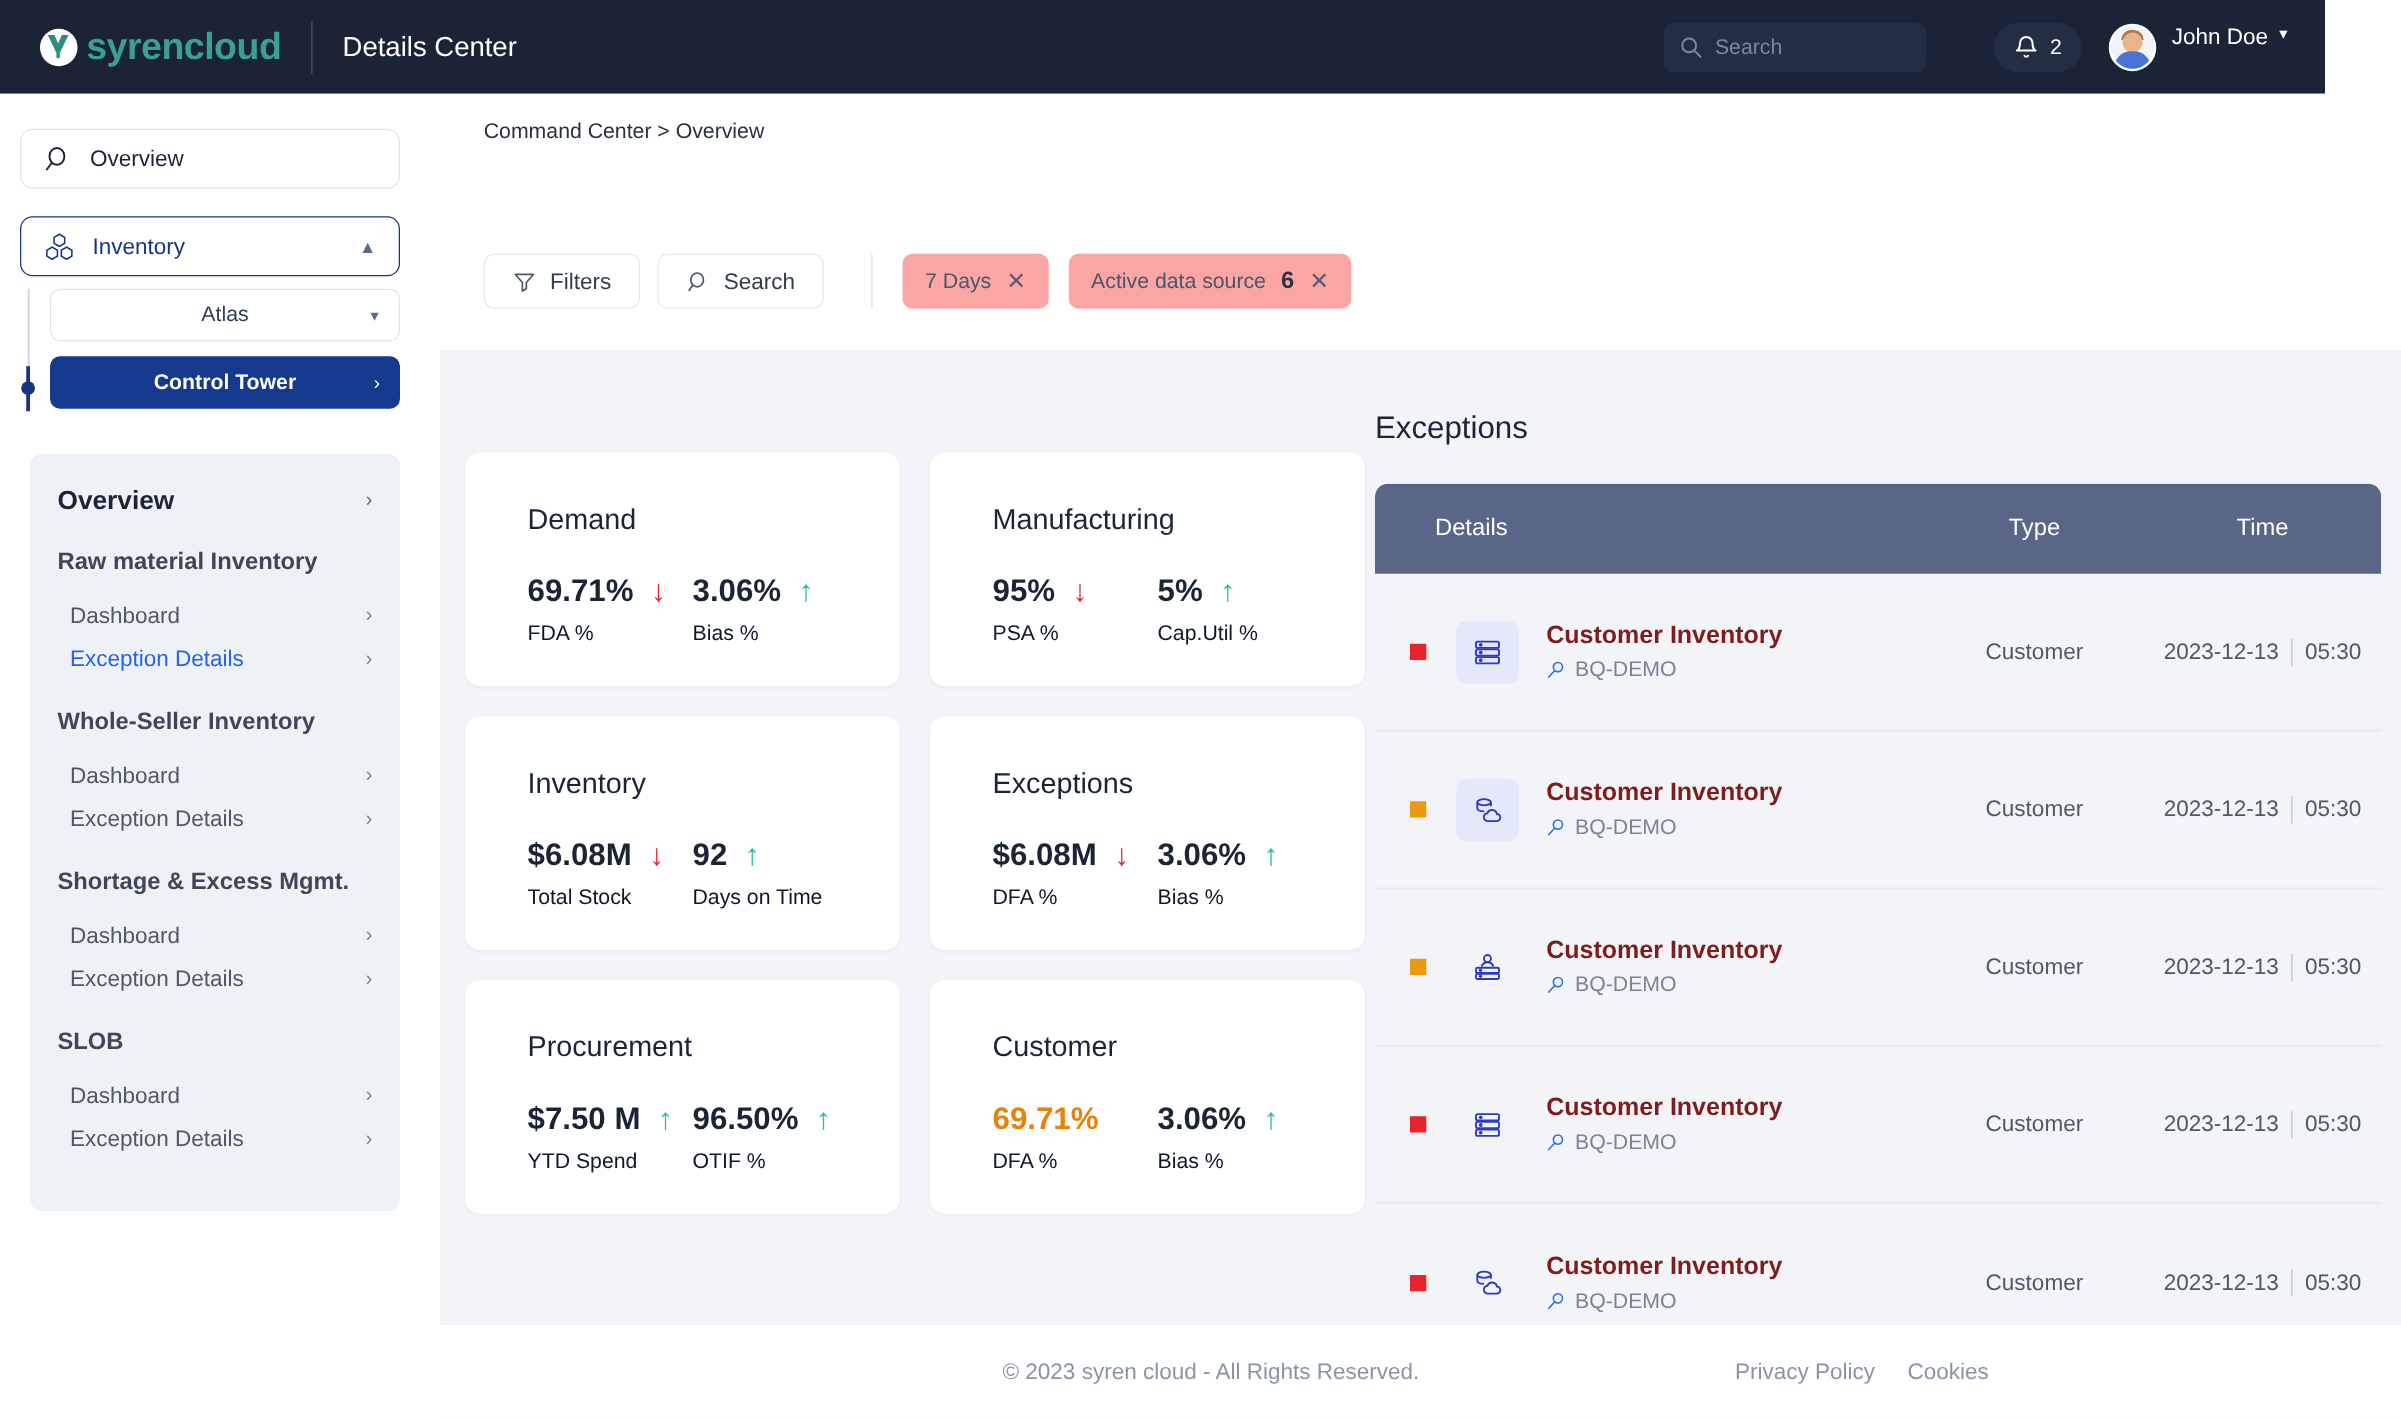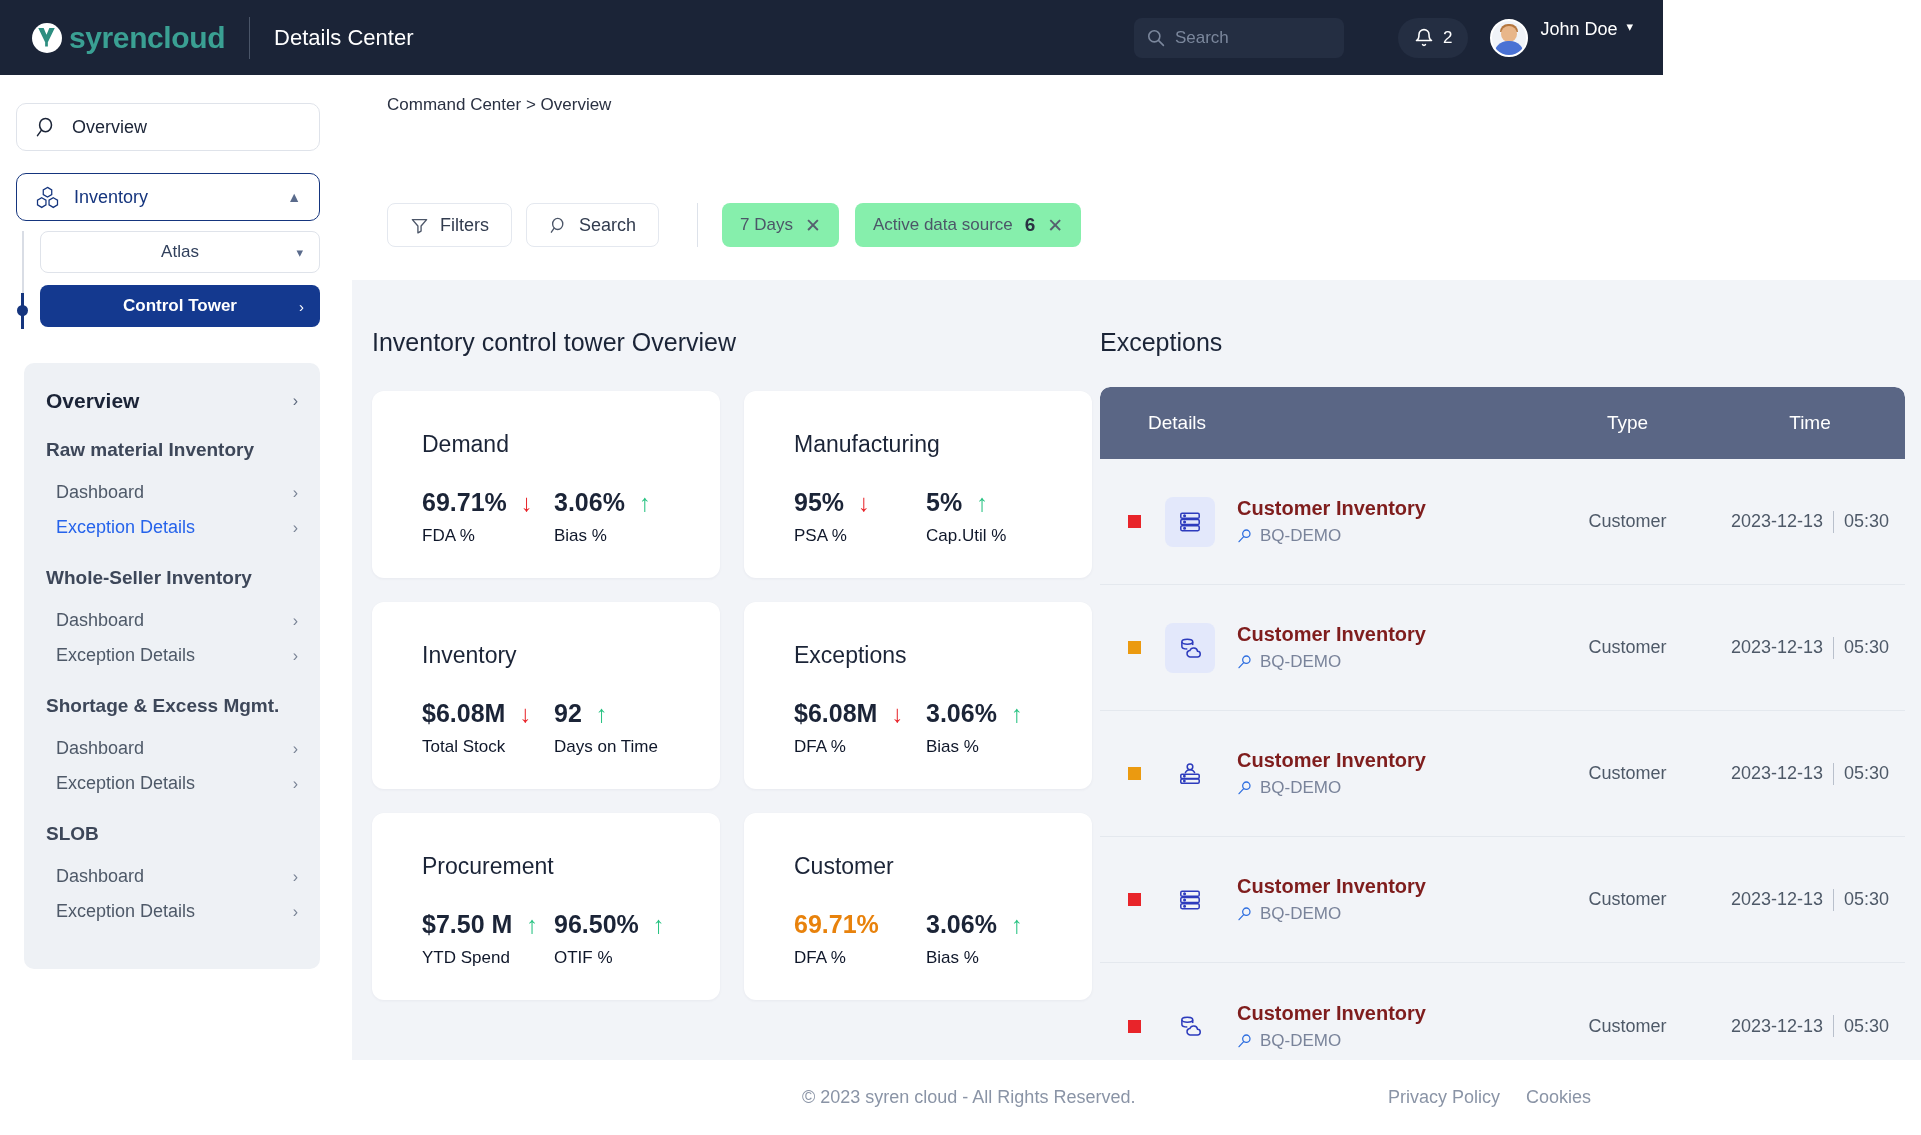--- a/index.html
+++ b/index.html
@@ -6,21 +6,21 @@
   html, body {
     width: 1921px; height: 1135px;
     font-family: "Liberation Sans", sans-serif;
     background: #ffffff;
     overflow: hidden;
   }
 
   
   .topbar {
     position: absolute; top: 0; left: 0;
-    width: 1663px; height: 75px;
+    width: 1860px; height: 75px;
     background: #1b2437;
     display: flex; align-items: center;
   }
   .brand { display: flex; align-items: center; margin-left: 32px; }
   .brand-mark {
     width: 30px; height: 30px; border-radius: 50%;
     background: #ffffff; position: relative; margin-right: 7px;
     display: inline-block;
   }
   .brand-mark::after {
@@ -153,21 +153,21 @@
     display: flex; align-items: center;
   }
   .tool-btn {
     height: 44px; border: 1px solid #e4e8ef; border-radius: 8px;
     display: flex; align-items: center; gap: 11px;
     padding: 0 22px; background: #fff; margin-right: 14px;
   }
   .tool-btn .t { font-size: 18px; color: #323c4f; }
   .tool-sep { width: 1px; height: 44px; background: #dde2ea; margin: 0 24px; }
   .chip {
-    height: 44px; background: #86efac; border-radius: 8px;
+    height: 44px; background: #fca5a5; border-radius: 8px;
     display: flex; align-items: center; gap: 12px;
     padding: 0 18px; margin-right: 16px;
   }
   .chip .t { font-size: 17px; color: #4c5668; }
   .chip .num { font-size: 19px; color: #2a3142; font-weight: 700; }
   .chip .x { color: #55606f; font-size: 19px; line-height: 1; }
 
   .content {
     position: absolute; top: 205px; left: 0;
     width: 1569px; height: 855px; background: #f2f4f8;
@@ -422,21 +422,20 @@
     <div class="chip">
       <span class="t">Active data source</span>
       <span class="num">6</span>
       <span class="x">✕</span>
     </div>
   </div>
 
   <div class="content">
 
     <div class="kpi-area">
-      <div class="section-title">Inventory control tower  Overview</div>
       <div class="kpi-grid" id="kpi-grid">
           <div class="kpi-card">
             <div class="name">Demand</div>
             <div class="kpi-metrics">
               <div class="kpi-metric">
                 <div class="kpi-val-row">
                   <span class="kpi-val">69.71%</span>
                   <span class="arrow dn">↓</span>
                 </div>
                 <div class="kpi-sub">FDA %</div>

